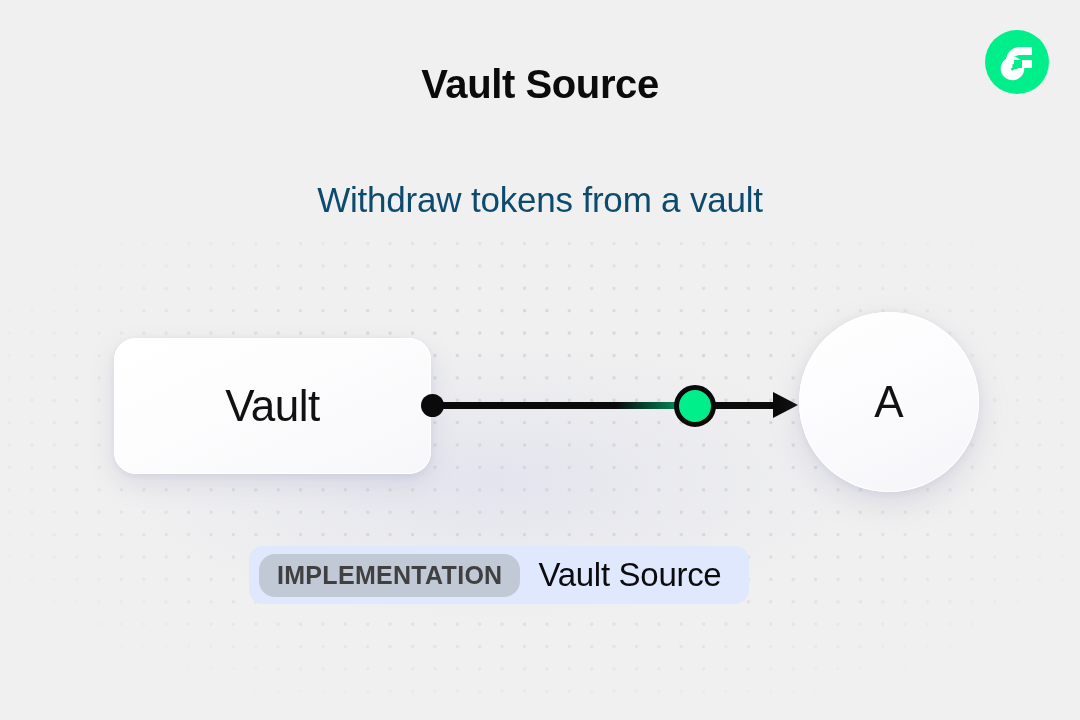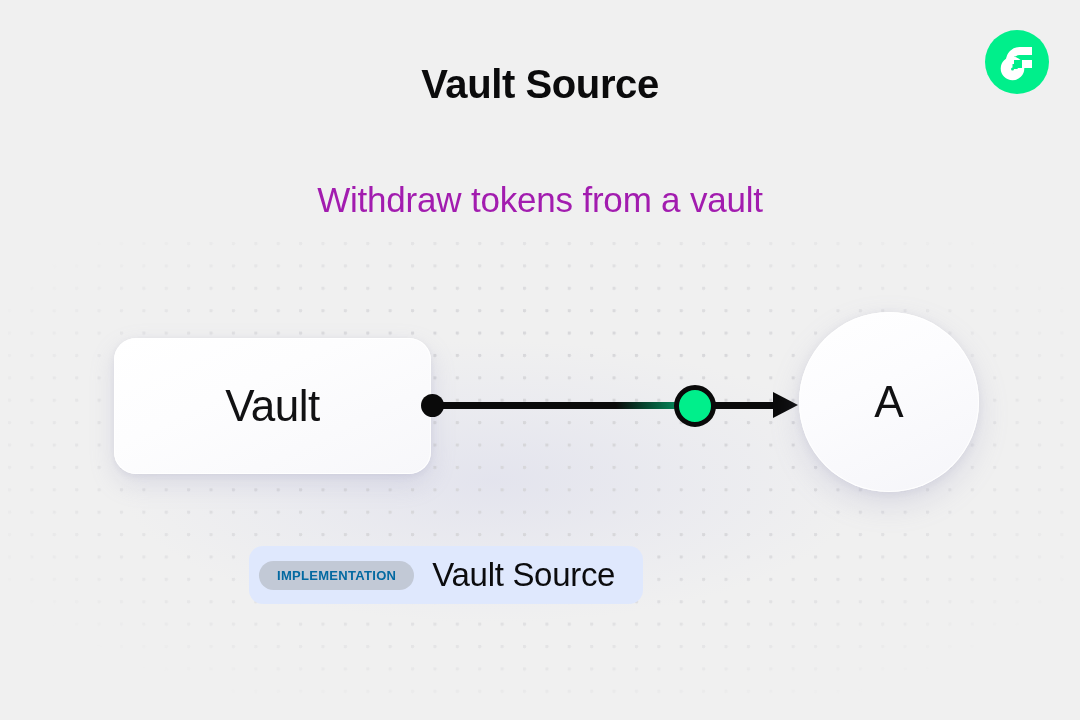--- a/index.html
+++ b/index.html
@@ -63,21 +63,21 @@
   }
   #page-subtitle {
     position: absolute;
     left: 0;
     top: 180px;
     width: 1080px;
     text-align: center;
     font-size: 35px;
     font-weight: 400;
     letter-spacing: -0.2px;
-    color: #a21caf;
+    color: #0c4a6e;
   }
 
   
   #brand-logo {
     position: absolute;
     right: 31px;
     top: 30px;
     width: 64px;
     height: 64px;
     border-radius: 50%;
@@ -195,24 +195,24 @@
     height: 58px;
     padding: 0 28px 0 10px;
     border-radius: 14px;
     background: #dfe8fd;
     display: flex;
     align-items: center;
     gap: 18px;
   }
   #implementation-tag {
     background: #c2c9d6;
-    color: #0369a1;
+    color: #404040;
     border-radius: 16px;
     padding: 7px 18px;
-    font-size: 13px;
+    font-size: 25px;
     font-weight: bold;
     letter-spacing: 0.3px;
   }
   #implementation-value {
     font-size: 33px;
     font-weight: 400;
     letter-spacing: -0.3px;
     color: #0c0c0e;
   }
 </style>

